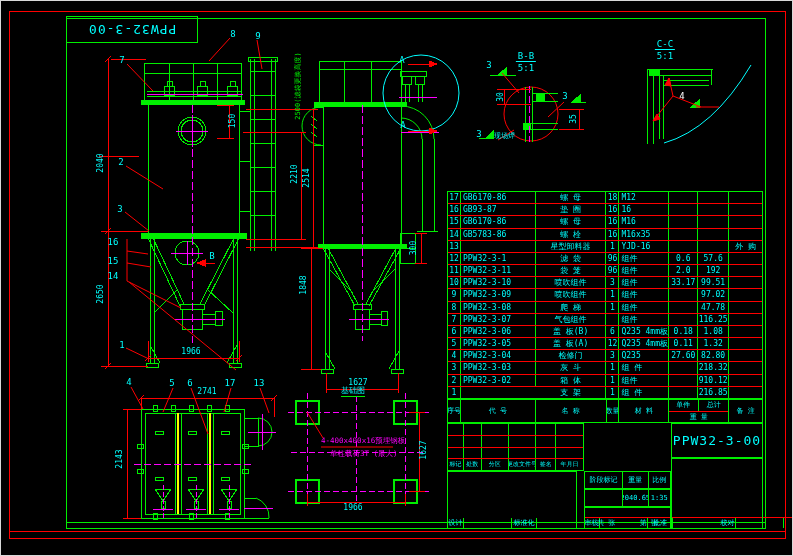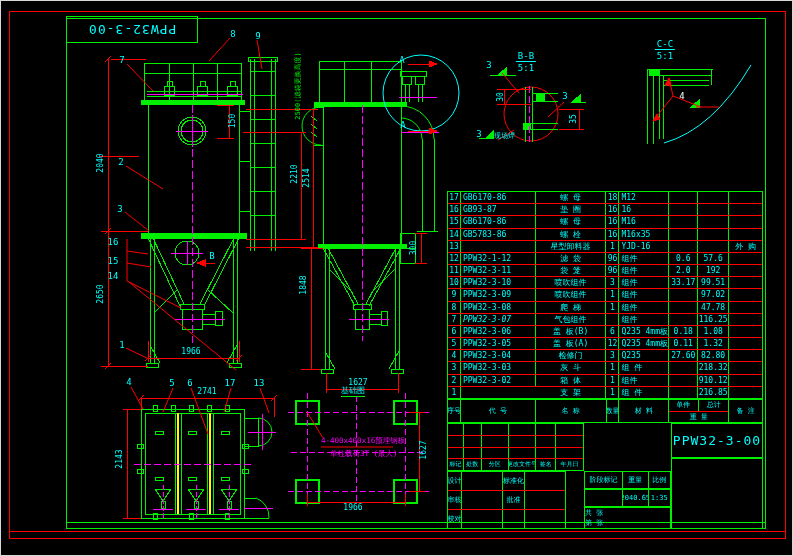--- a/index.html
+++ b/index.html
@@ -42,31 +42,31 @@
   .wtop{flex:1;display:flex;border-bottom:1px solid var(--r);justify-content:space-between;}
   .wtop div{display:flex;align-items:center;justify-content:center;box-sizing:border-box;height:100%;}
   .wbot{flex:1;display:flex;align-items:center;justify-content:center;}
   
   .tbx{position:absolute;border:1px solid var(--g);box-sizing:border-box;}
   #rev-area{left:446px;top:422px;width:137px;height:48px;display:flex;flex-direction:column;}
   .rev-row{flex:1;display:flex;border-top:1px solid var(--r);min-height:0;}
   .rev-row:first-child{border-top:none;}
   .rc{border-right:1px solid var(--g);box-sizing:border-box;color:var(--cy);font-size:6px;
       display:flex;align-items:center;justify-content:center;overflow:hidden;white-space:nowrap;}
-  #sig-area{left:446px;top:470px;width:119px;height:58px;display:flex;flex-direction:column;}
+  #sig-area{left:446px;top:470px;width:130px;height:58px;display:flex;align-items:flex-end;}
   .sig-row{flex:1;display:flex;border-top:1px solid var(--r);min-height:0;}
   .sig-row:first-child{border-top:none;}
   .sc{border-right:1px solid var(--g);box-sizing:border-box;color:var(--cy);font-size:7px;
       display:flex;align-items:center;justify-content:center;overflow:hidden;white-space:nowrap;}
   #name-cell{left:583px;top:422px;width:87px;height:48px;display:flex;align-items:center;
       justify-content:center;color:var(--cy);font-size:7px;white-space:nowrap;overflow:hidden;}
   #stage-head{left:583px;top:470px;width:87px;height:18px;display:flex;}
   #stage-val{left:583px;top:488px;width:87px;height:18px;display:flex;}
-  #sheet-row{left:583px;top:506px;width:87px;height:22px;display:flex;align-items:flex-start;
-      justify-content:space-around;color:var(--cy);font-size:7px;flex-direction:column;}
+  #sheet-row{left:583px;top:506px;width:87px;height:22px;display:flex;align-items:flex-end;
+      justify-content:space-around;color:var(--cy);font-size:7px;}
   #num-cell{left:670px;top:422px;width:92px;height:35px;display:flex;align-items:center;
       justify-content:center;color:var(--cy);font-size:13px;letter-spacing:1px;}
   #num-under{left:670px;top:457px;width:92px;height:71px;}
   .stc{border-right:1px solid var(--g);box-sizing:border-box;color:var(--cy);font-size:7px;
       display:flex;align-items:center;justify-content:center;overflow:hidden;white-space:nowrap;}
   
   #note-bagheight{left:297px;top:85px;color:var(--g);font-size:7px;
       transform:translate(-50%,-50%) rotate(-90deg);}
   #note-fieldweld{left:493px;top:132px;font-size:7px;}
   #foundation-title{left:352px;top:391px;transform:translate(-50%,-50%);font-size:8px;
@@ -540,21 +540,21 @@
         <div class="bc left" style="width: 75px;"></div>
         <div class="bc" style="width: 71px;">星型卸料器</div>
         <div class="bc" style="width: 13px;">1</div>
         <div class="bc left" style="width: 50px;">YJD-16</div>
         <div class="bc" style="width: 29px;"></div>
         <div class="bc" style="width: 31px;"></div>
         <div class="bc last" style="width: 33px;">外 购</div>
       </div>
       <div class="bom-row">
         <div class="bc" style="width: 13px;">12</div>
-        <div class="bc left" style="width: 75px;">PPW32-1-12</div>
+        <div class="bc left" style="width: 75px;">PPW32-3-1</div>
         <div class="bc" style="width: 71px;">滤  袋</div>
         <div class="bc" style="width: 13px;">96</div>
         <div class="bc left" style="width: 50px;">组件</div>
         <div class="bc" style="width: 29px;">0.6</div>
         <div class="bc" style="width: 31px;">57.6</div>
         <div class="bc last" style="width: 33px;"></div>
       </div>
       <div class="bom-row">
         <div class="bc" style="width: 13px;">11</div>
         <div class="bc left" style="width: 75px;">PPW32-3-11</div>
@@ -590,21 +590,21 @@
         <div class="bc left" style="width: 75px;">PPW32-3-08</div>
         <div class="bc" style="width: 71px;">爬  梯</div>
         <div class="bc" style="width: 13px;">1</div>
         <div class="bc left" style="width: 50px;">组件</div>
         <div class="bc" style="width: 29px;"></div>
         <div class="bc" style="width: 31px;">47.78</div>
         <div class="bc last" style="width: 33px;"></div>
       </div>
       <div class="bom-row">
         <div class="bc" style="width: 13px;">7</div>
-        <div class="bc left" style="width: 75px; font-style: italic;">PPW32-3-07</div>
+        <div class="bc left" style="width: 75px;">PPW32-3-07</div>
         <div class="bc" style="width: 71px;">气包组件</div>
         <div class="bc" style="width: 13px;"></div>
         <div class="bc left" style="width: 50px;">组件</div>
         <div class="bc" style="width: 29px;"></div>
         <div class="bc" style="width: 31px;">116.25</div>
         <div class="bc last" style="width: 33px;"></div>
       </div>
       <div class="bom-row">
         <div class="bc" style="width: 13px;">6</div>
         <div class="bc left" style="width: 75px;">PPW32-3-06</div>

